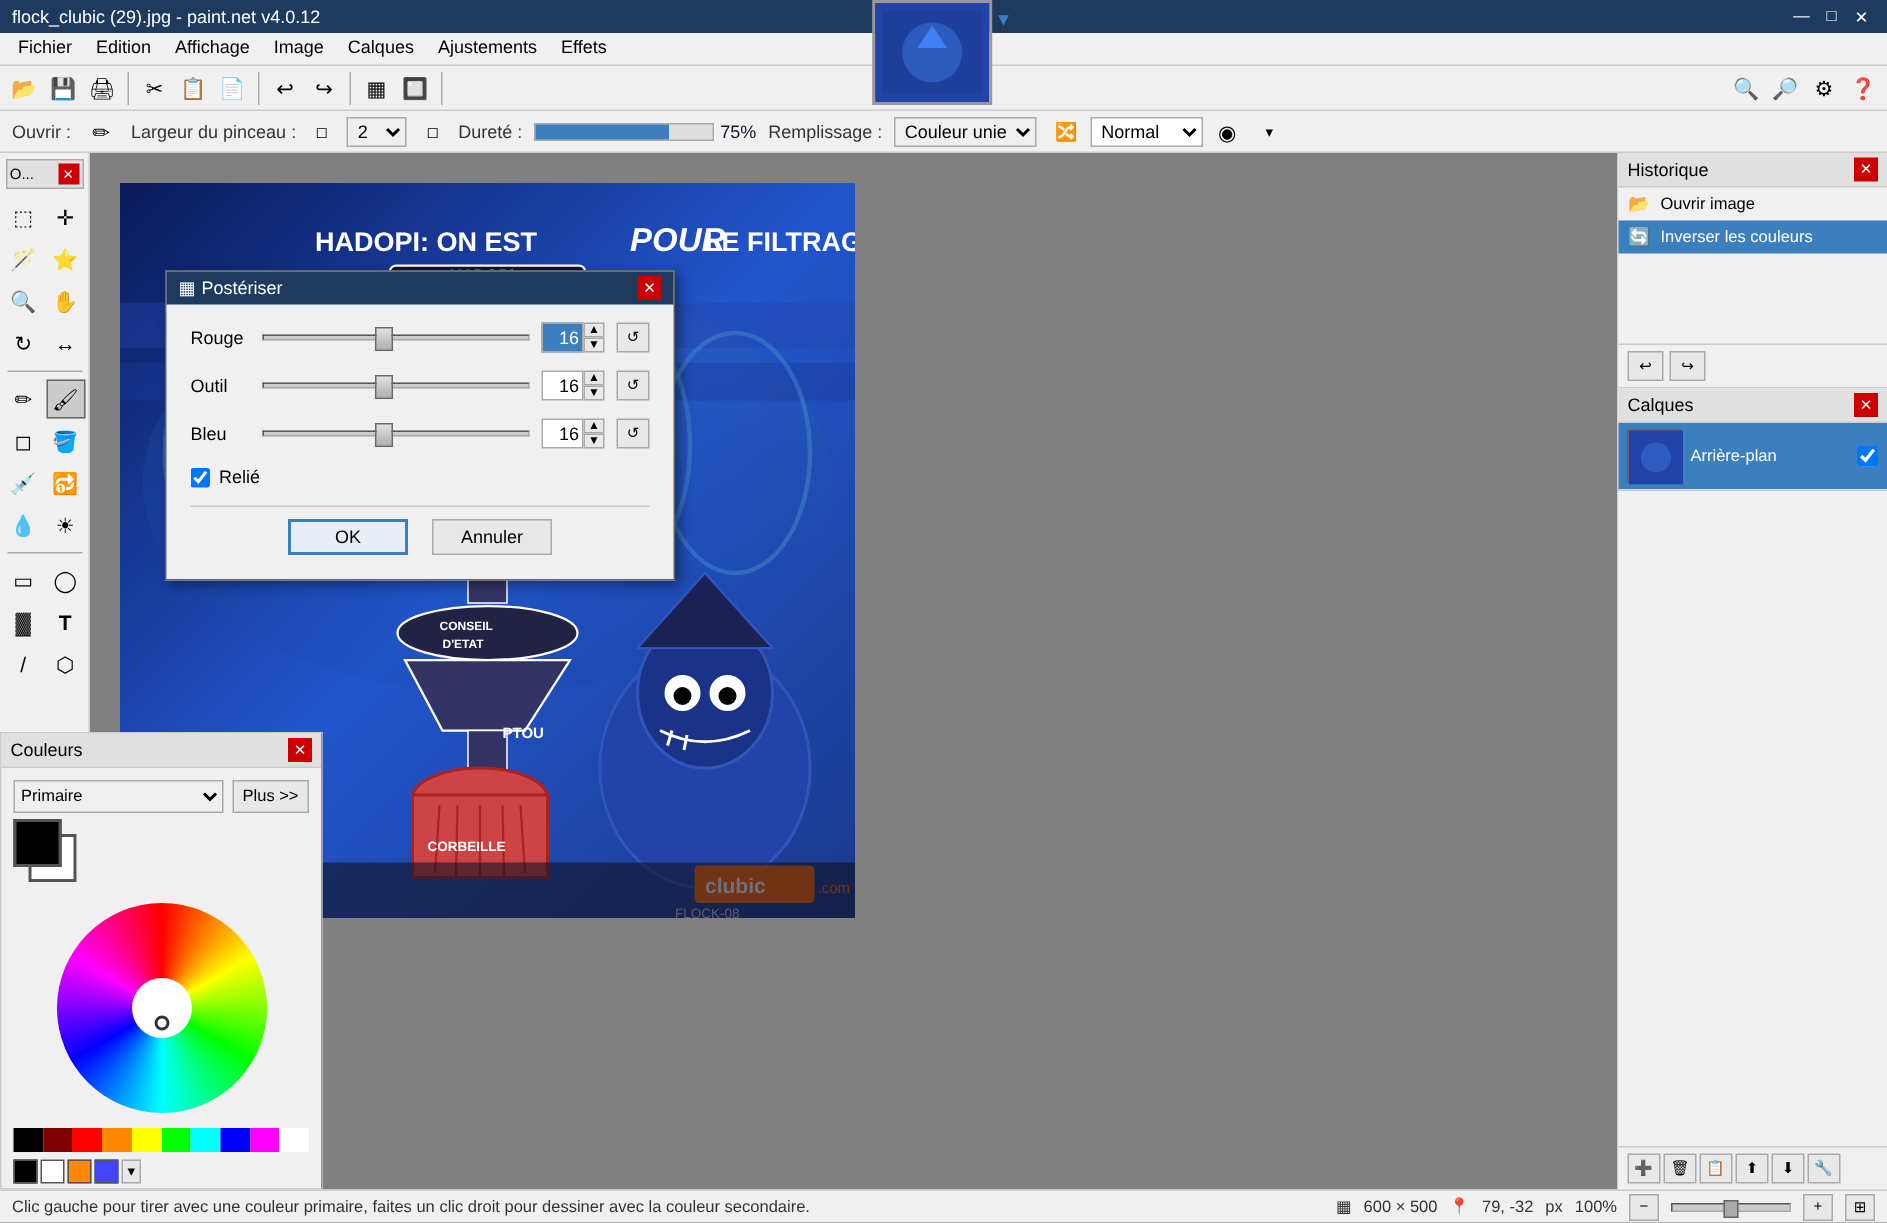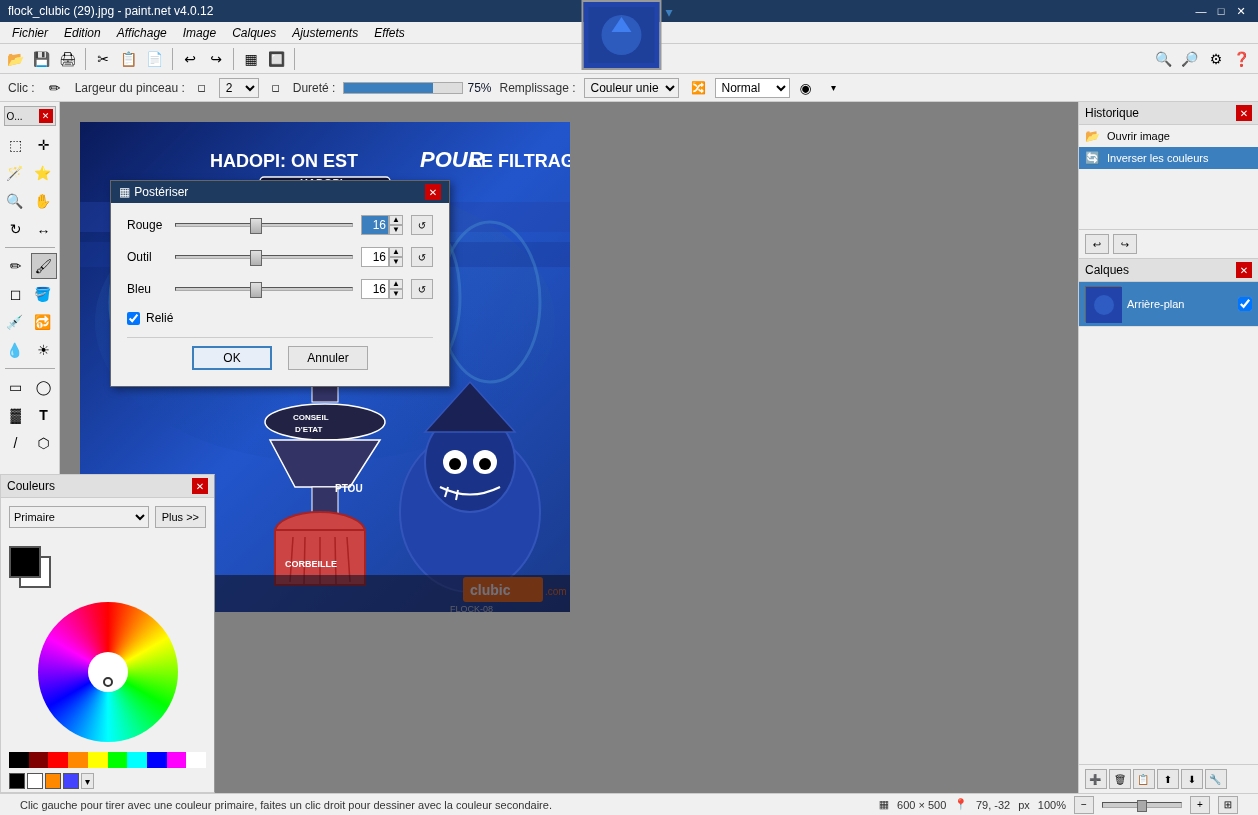--- a/index.html
+++ b/index.html
@@ -4,21 +4,21 @@
   <style>
     * { box-sizing: border-box; margin: 0; padding: 0; }
     body { font-family: 'Segoe UI', Tahoma, Geneva, Verdana, sans-serif; font-size: 12px; background: #c0c0c0; overflow: hidden; width: 1258px; height: 815px; position: relative; }
 
     
     #title-bar { background: #1e3a5f; color: white; height: 22px; display: flex; align-items: center; justify-content: space-between; padding: 2px 8px; user-select: none; }
     #title-bar .win-controls { display: flex; gap: 2px; }
     #title-bar .win-btn { width: 18px; height: 18px; display: flex; align-items: center; justify-content: center; font-size: 11px; cursor: pointer; color: white; background: transparent; border: none; }
 
     
-    #menu-bar { background: #f0f0f0; height: 22px; display: flex; align-items: center; padding: 0 4px; border-bottom: 1px solid #ccc; font-style: italic; }
+    #menu-bar { background: #f0f0f0; height: 22px; display: flex; padding: 0 4px; border-bottom: 1px solid #ccc; }
     #menu-bar .menu-item { padding: 2px 8px; cursor: pointer; font-size: 12px; }
 
     
     #toolbar { background: #f0f0f0; height: 30px; display: flex; align-items: center; padding: 0 4px; border-bottom: 1px solid #ccc; gap: 2px; }
     .tb-btn { width: 24px; height: 24px; border: 1px solid transparent; background: transparent; cursor: pointer; display: flex; align-items: center; justify-content: center; font-size: 14px; }
     .tb-sep { width: 1px; height: 22px; background: #aaa; margin: 0 3px; }
 
     
     #options-bar { background: #f0f0f0; height: 28px; display: flex; align-items: center; padding: 0 8px; border-bottom: 1px solid #ccc; gap: 8px; font-size: 12px; }
     #options-bar label { color: #333; }
@@ -62,21 +62,21 @@
     #calques-panel { background: #f0f0f0; flex: 1; display: flex; flex-direction: column; }
     .calque-item { display: flex; align-items: center; gap: 6px; padding: 4px 6px; cursor: pointer; border-bottom: 1px solid #ddd; }
     .calque-item.selected { background: #3c7fbe; color: white; }
     .calque-thumb { width: 36px; height: 36px; background: #2244aa; border: 1px solid #666; }
     .calque-name { font-size: 11px; flex: 1; }
     .calque-checkbox { width: 14px; height: 14px; }
     .calque-nav-btns { display: flex; gap: 2px; padding: 4px 6px; border-top: 1px solid #ccc; margin-top: auto; }
     .calque-nav-btn { width: 22px; height: 20px; border: 1px solid #aaa; background: #e8e8e8; cursor: pointer; font-size: 10px; display: flex; align-items: center; justify-content: center; }
 
     
-    #status-bar { background: #f0f0f0; height: 22px; border-top: 1px solid #ccc; display: flex; align-items: center; padding: 0 20px; font-size: 11px; color: #333; gap: 16px; }
+    #status-bar { background: #f0f0f0; height: 22px; border-top: 1px solid #ccc; display: flex; align-items: center; padding: 0 8px; font-size: 11px; color: #333; gap: 16px; }
     #status-bar .status-msg { flex: 1; }
     #status-bar .status-coords { display: flex; align-items: center; gap: 8px; }
 
     
     #posterize-dialog {
       position: absolute;
       top: 180px;
       left: 110px;
       width: 340px;
       background: #f0f0f0;
@@ -115,21 +115,21 @@
       position: absolute;
       bottom: 22px;
       left: 0;
       width: 215px;
       background: #f0f0f0;
       border: 1px solid #ccc;
       border-right: 1px solid #999;
     }
     .couleurs-header { display: flex; align-items: center; justify-content: space-between; background: #e0e0e0; border-bottom: 1px solid #ccc; padding: 3px 6px; }
     .color-wheel-container { display: flex; flex-direction: column; align-items: center; padding: 8px; }
-    .primaire-row { display: flex; align-items: center; gap: 6px; width: 100%; margin-bottom: 18px; }
+    .primaire-row { display: flex; align-items: center; gap: 6px; width: 100%; margin-bottom: 4px; }
     .primaire-select { flex: 1; height: 22px; font-size: 11px; border: 1px solid #aaa; }
     .plus-btn { height: 22px; padding: 0 6px; font-size: 11px; border: 1px solid #aaa; background: #e8e8e8; cursor: pointer; }
     .color-swatch-area { display: flex; align-items: flex-end; gap: 4px; width: 100%; margin-bottom: 6px; }
     .color-swatch-bg { width: 36px; height: 36px; background: white; border: 2px solid #666; position: relative; }
     .color-swatch-fg { width: 28px; height: 28px; background: black; border: 2px solid #666; position: absolute; bottom: -8px; left: 16px; }
     .color-wheel { width: 140px; height: 140px; border-radius: 50%; background: conic-gradient(red, yellow, lime, cyan, blue, magenta, red); position: relative; margin: 0 auto; }
     .color-wheel-dot { width: 10px; height: 10px; border-radius: 50%; background: white; border: 2px solid #333; position: absolute; top: 75px; left: 65px; }
 
     
     #center-thumb { position: absolute; top: 0; left: 50%; transform: translateX(-50%); display: flex; align-items: flex-start; }
@@ -190,21 +190,21 @@
 
   <div style="margin-left:auto; display:flex; gap:2px;">
     <button class="tb-btn" title="Zoom In">🔍</button>
     <button class="tb-btn" title="Zoom Out">🔎</button>
     <button class="tb-btn">⚙</button>
     <button class="tb-btn">❓</button>
   </div>
 </div>
 
 <div id="options-bar">
-  <label>Clic :</label>
+  <label>Ouvrir :</label>
   <button class="tb-btn">✏</button>
   <label>Largeur du pinceau :</label>
   <button class="tb-btn" style="width:18px; height:18px; font-size:10px;">◻</button>
   <select style="width:40px; height:20px; font-size:12px;">
     <option>2</option><option>4</option><option>8</option><option>16</option>
   </select>
   <button class="tb-btn" style="width:18px; height:18px; font-size:10px;">◻</button>
   <label>Dureté :</label>
   <div class="hardness-container">
     <div class="hardness-bar-bg">

